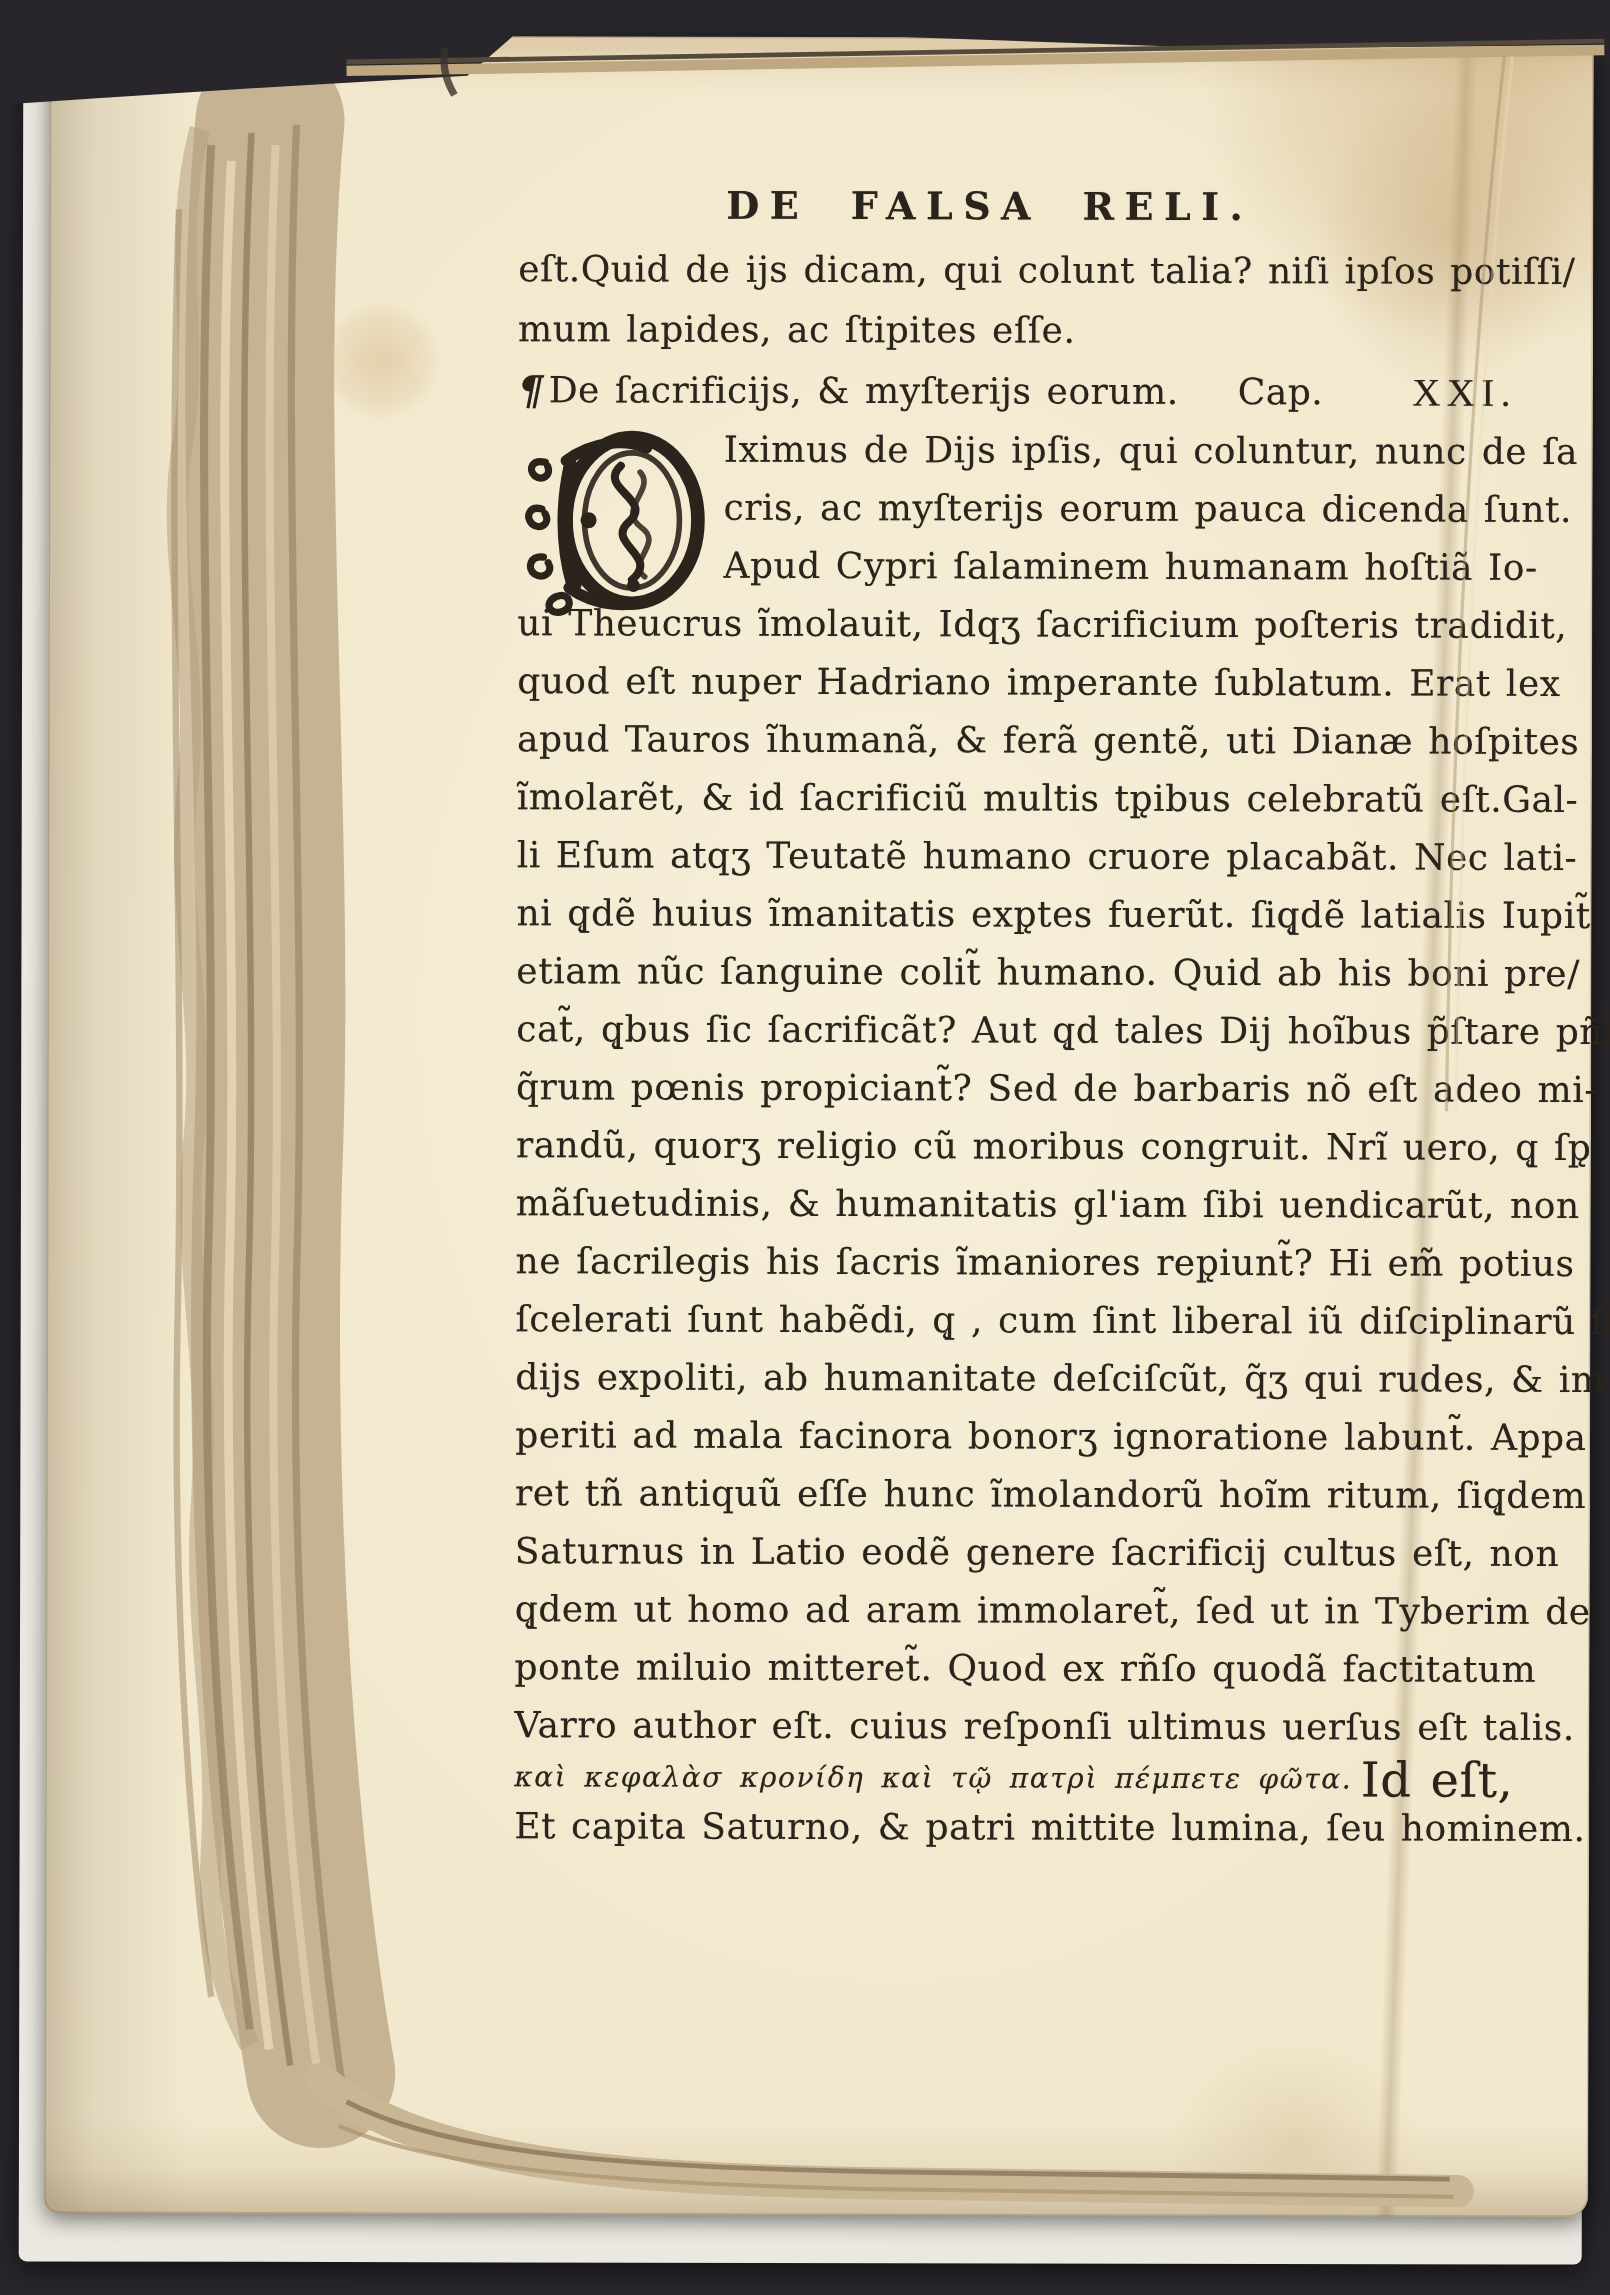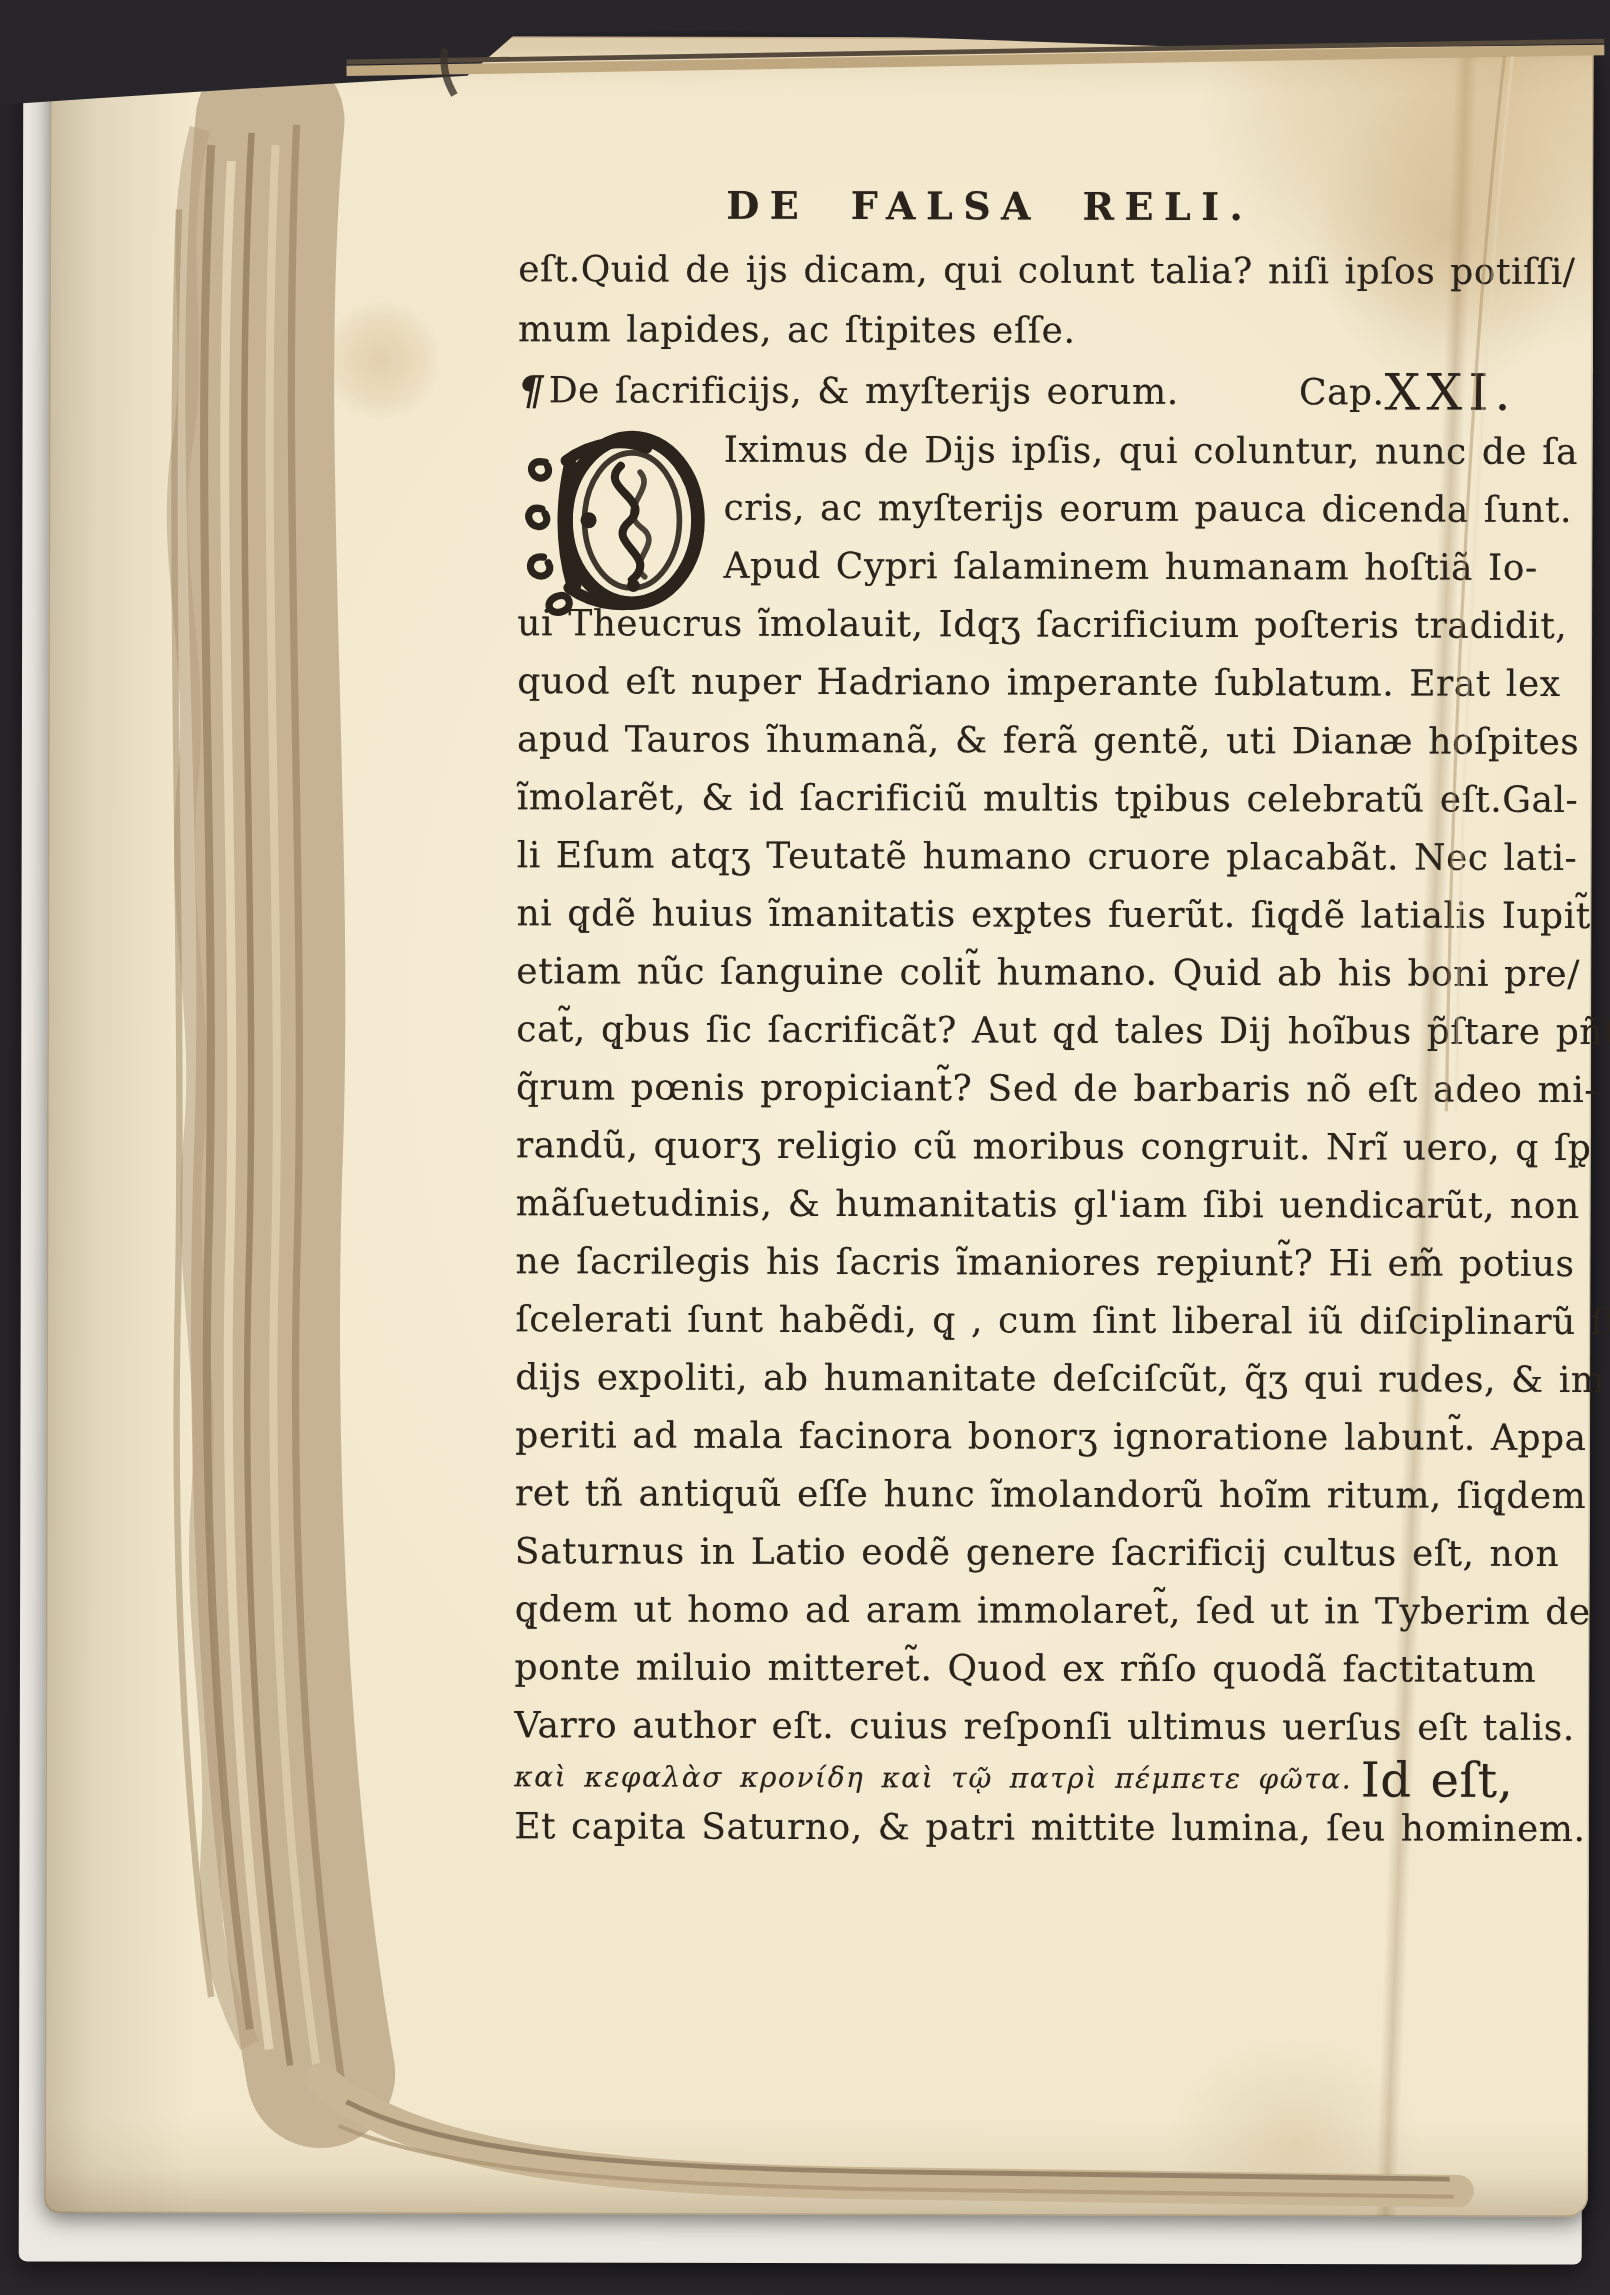--- a/index.html
+++ b/index.html
@@ -50,22 +50,22 @@
   .running-title{
     height:69px; line-height:69px; white-space:nowrap;
     padding-left:208px; font-size:38px; font-weight:bold;
     letter-spacing:10.5px; word-spacing:17.7px;
   }
   .tl{height:58px; line-height:58px; white-space:nowrap;}
   .intro .tl{height:60px; line-height:60px;}
   .chapline{display:flex; align-items:center; height:61px; white-space:nowrap;}
   .chapline .mark{font-style:italic; font-weight:bold; font-size:40px; margin-right:4.8px;}
   .chapline .title{flex:1;}
-  .chapline .cap-label{}
-  .chapline .cap-number{letter-spacing:6.4px; font-size:50px;}
+  .chapline .cap-label{margin-right:89px;}
+  .chapline .cap-number{letter-spacing:6.4px; font-size:39px;font-family:Liberation Serif, serif;}
   .ind{padding-left:206px;}
   .dropcap{
     position:absolute; left:0px; top:255px; width:195px; height:193px;
   }
   .dropcap .hidden-letter{
     position:absolute; width:0.8px; height:0.8px; overflow:hidden; clip-path:inset(50%);
   }
   .greekline{display:flex; align-items:center; height:45px; white-space:nowrap;}
   .greekline .greek{flex:1; font-size:28px; font-style:italic; letter-spacing:1.6px; word-spacing:6.4px;}
   .greekline .idest{font-size:48px;}

